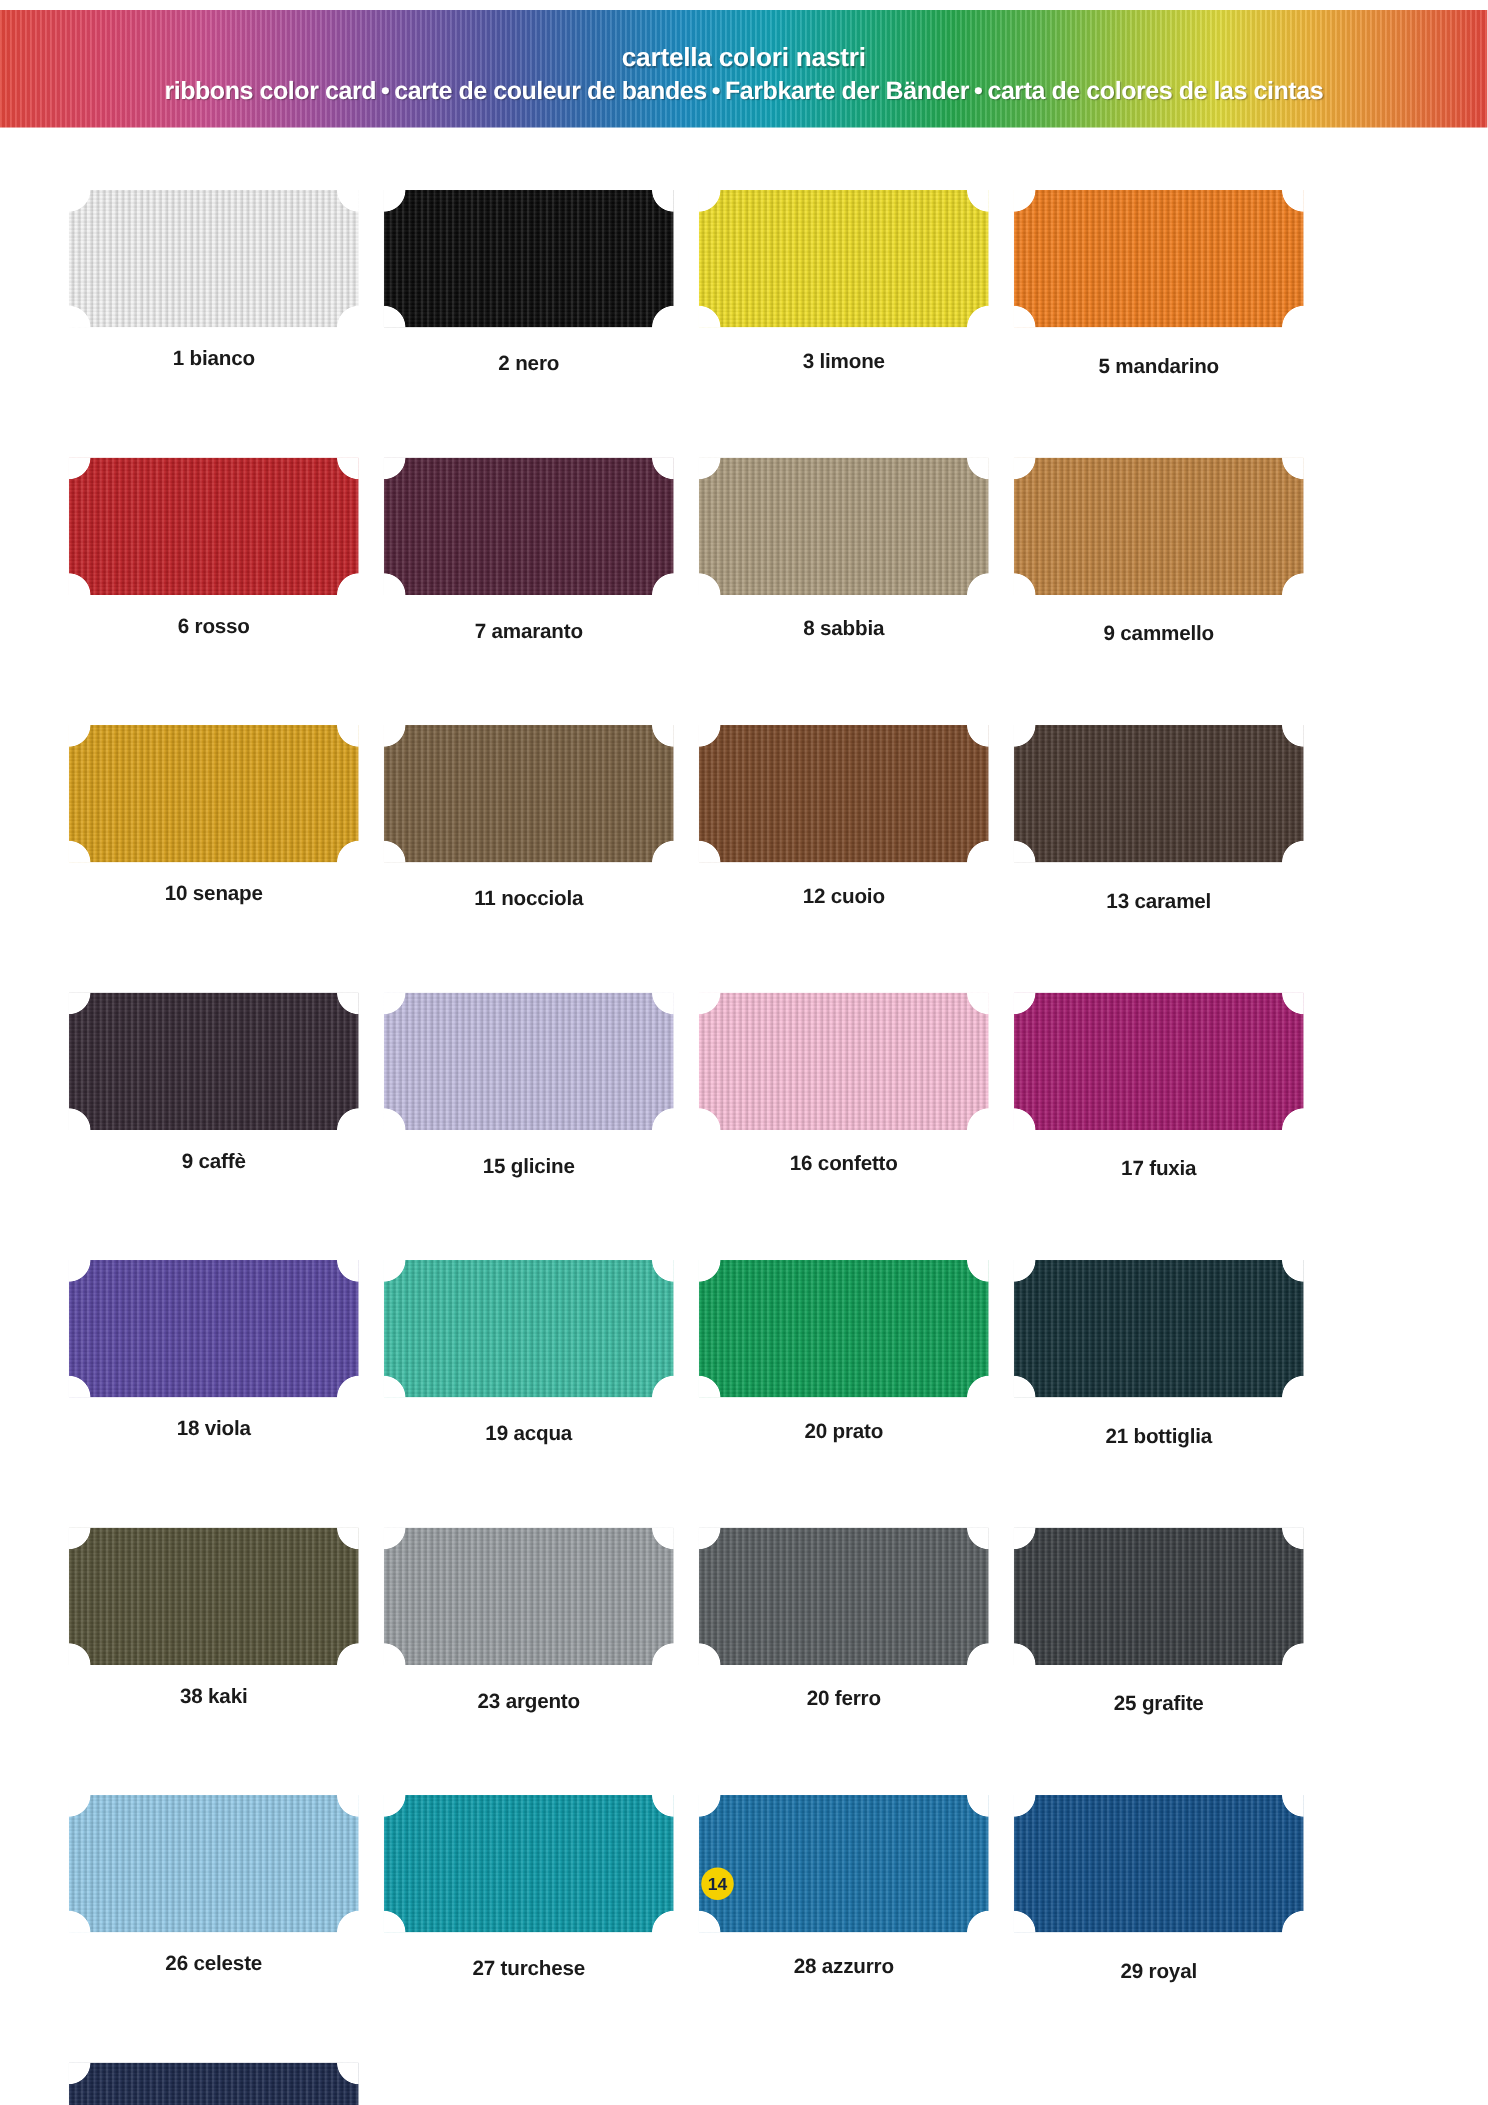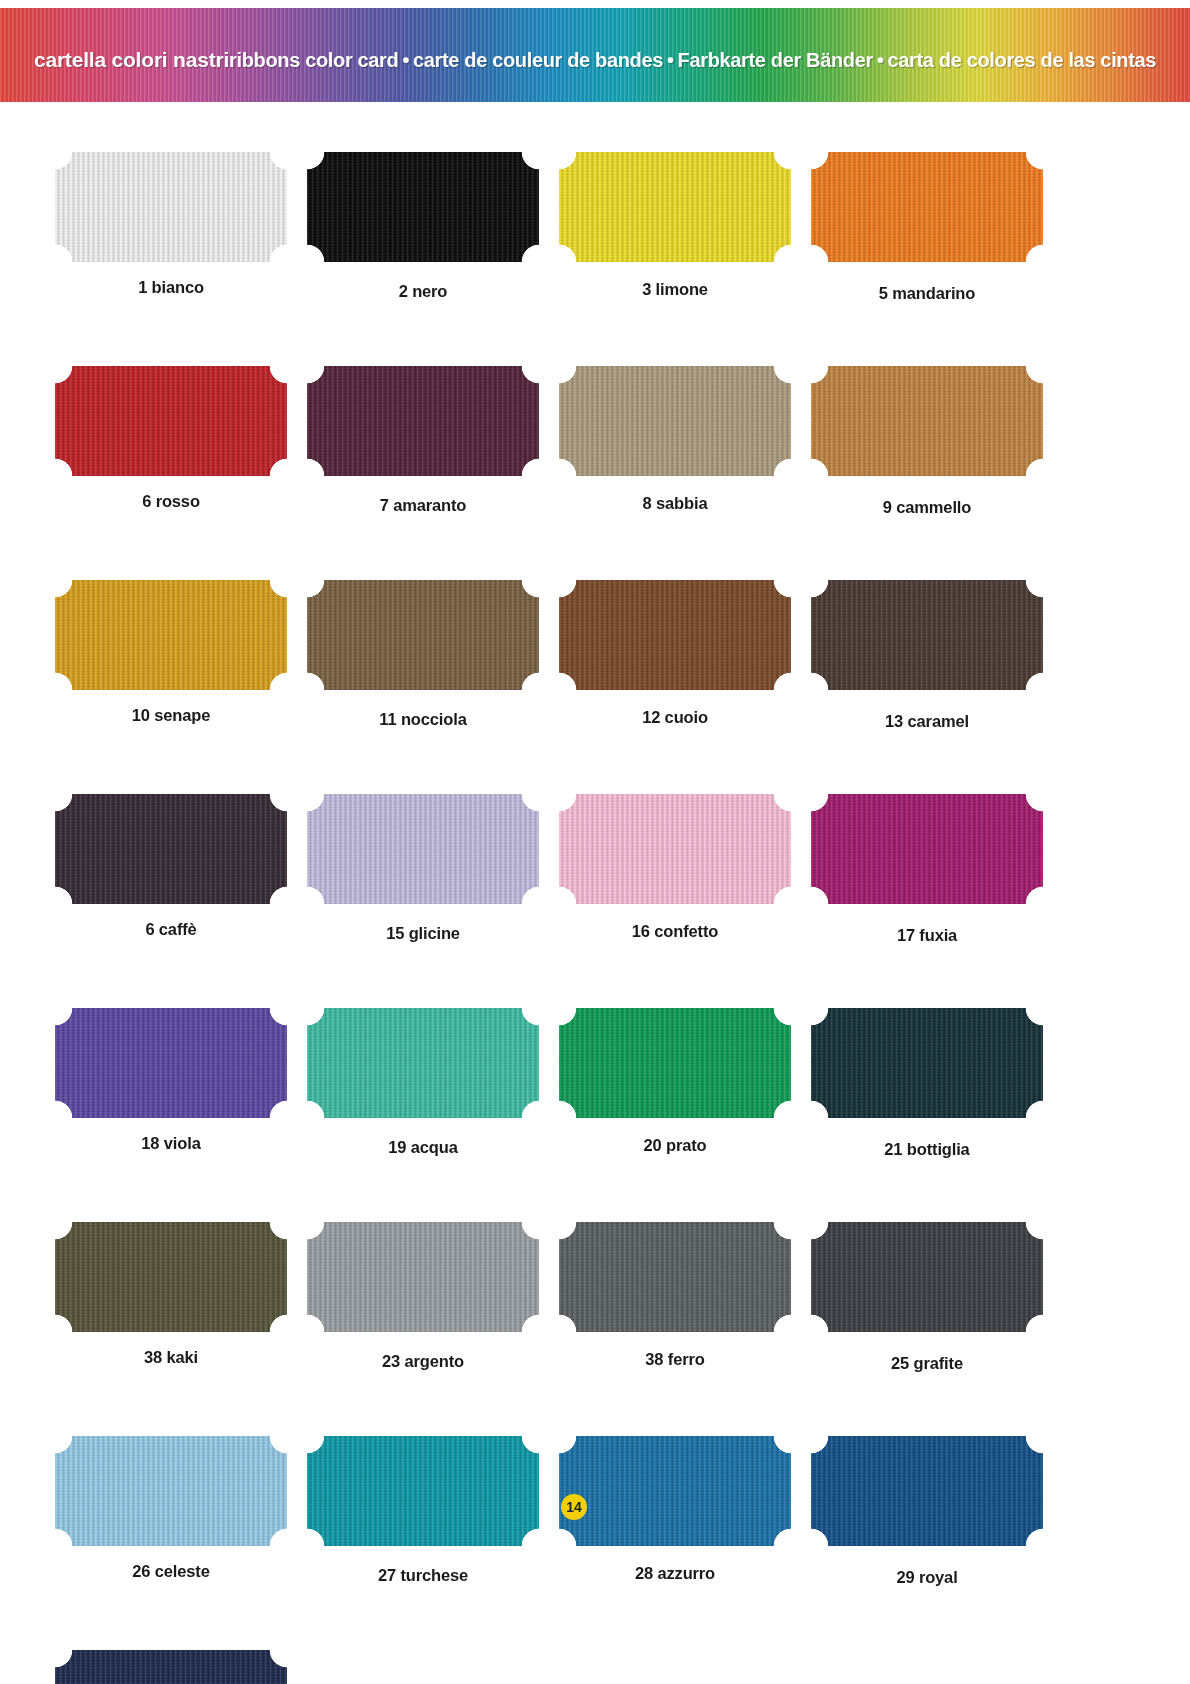--- a/index.html
+++ b/index.html
@@ -40,21 +40,21 @@
         #13a2b4 52%,
         #18a87e 58%,
         #26a74e 64%,
         #5cb548 70%,
         #a7c93f 76%,
         #ddd83c 82%,
         #edb33a 88%,
         #e8823a 94%,
         #e1463c 100%);
     display: flex;
-    flex-direction: row;
+    flex-direction: column;
     align-items: center;
     justify-content: center;
     box-sizing: border-box;
     padding-top: 10px;
   }
   .header-line1 {
     color: #ffffff;
     font-size: 21px;
     font-weight: bold;
     letter-spacing: -0.2px;
@@ -240,21 +240,21 @@
     <div class="cell">
       <div class="swatch-wrap">
         <div class="swatch" style="background-color: rgb(74, 58, 50);"></div>
       </div>
       <div class="label">13 caramel</div>
     </div>
     <div class="cell">
       <div class="swatch-wrap">
         <div class="swatch" style="background-color: rgb(54, 42, 53);"></div>
       </div>
-      <div class="label">6 caffè</div>
+      <div class="label">9 caffè</div>
     </div>
     <div class="cell">
       <div class="swatch-wrap">
         <div class="swatch" style="background-color: rgb(195, 190, 224);"></div>
       </div>
       <div class="label">15 glicine</div>
     </div>
     <div class="cell">
       <div class="swatch-wrap">
         <div class="swatch" style="background-color: rgb(249, 192, 216);"></div>
@@ -300,21 +300,21 @@
     <div class="cell">
       <div class="swatch-wrap">
         <div class="swatch" style="background-color: rgb(155, 160, 164);"></div>
       </div>
       <div class="label">23 argento</div>
     </div>
     <div class="cell">
       <div class="swatch-wrap">
         <div class="swatch" style="background-color: rgb(91, 96, 99);"></div>
       </div>
-      <div class="label">38 ferro</div>
+      <div class="label">20 ferro</div>
     </div>
     <div class="cell">
       <div class="swatch-wrap">
         <div class="swatch" style="background-color: rgb(59, 63, 67);"></div>
       </div>
       <div class="label">25 grafite</div>
     </div>
     <div class="cell">
       <div class="swatch-wrap">
         <div class="swatch" style="background-color: rgb(150, 203, 232);"></div>

